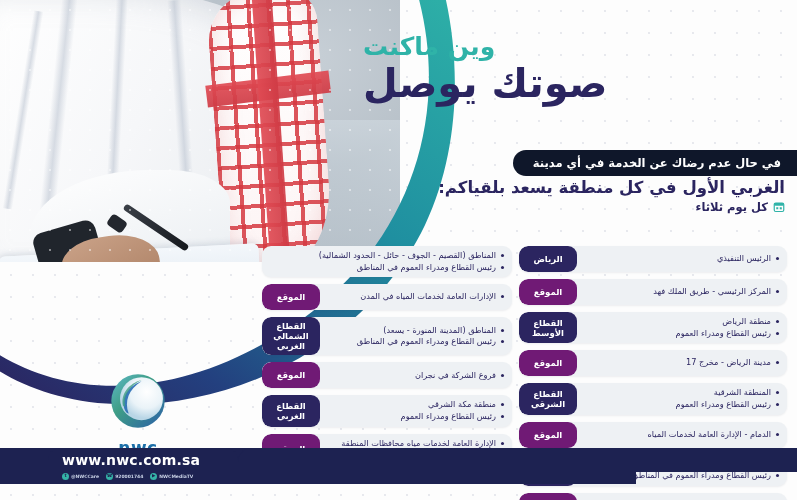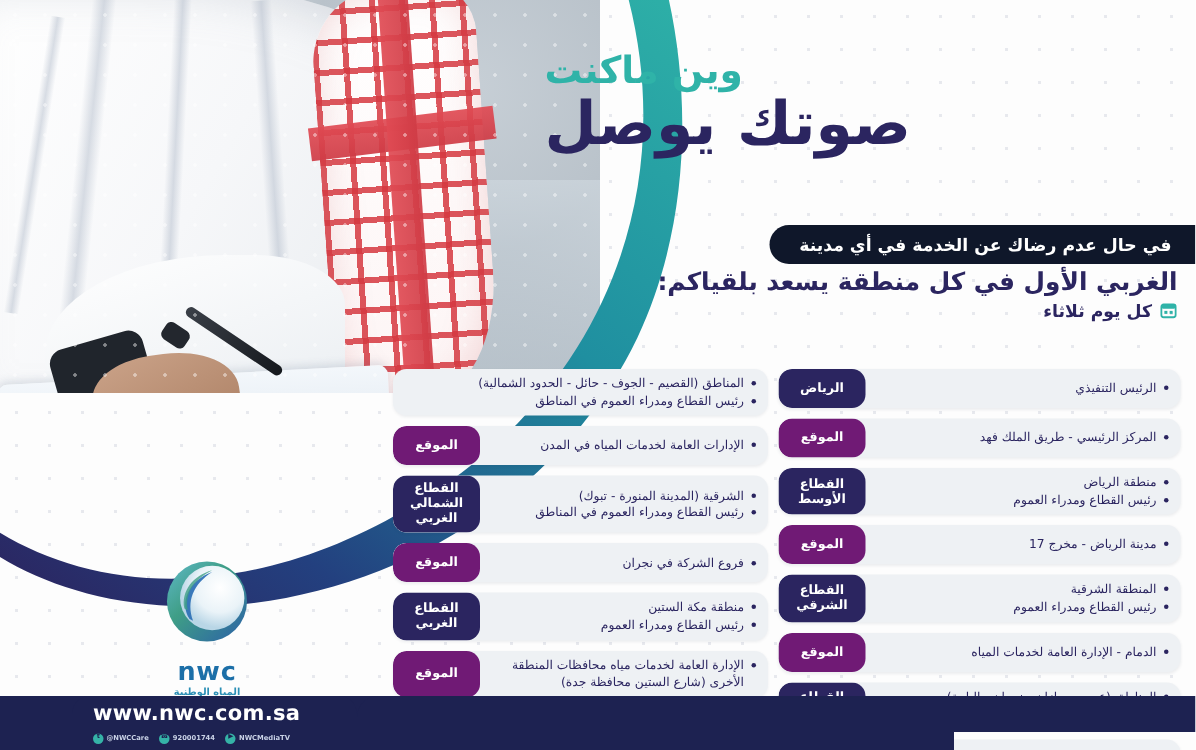--- a/index.html
+++ b/index.html
@@ -137,21 +137,21 @@
   }
   .row.t .cell{color:#2b2560;}
 
   
   .logo{position:absolute;left:88px;top:372px;width:100px;text-align:center;}
   .logo .mark{width:58px;height:58px;margin:0 auto;}
   .logo .wordmark{margin-top:3px;}
 
   
   .footer{
-    position:absolute;left:0;bottom:0;width:636px;height:36px;
+    position:absolute;left:0;bottom:16px;width:636px;height:36px;
     background:#1d2251;border-radius:0 14px 0 0;
   }
   .footer .fbar{
     position:absolute;left:48px;bottom:0;width:190px;height:36px;
     background:#1d2251;border-radius:12px 12px 0 0;
   }
   .footer .url{
     position:absolute;left:62px;bottom:16px;color:#ffffff;
     font-size:14px;font-weight:700;letter-spacing:.2px;direction:ltr;
   }
@@ -295,34 +295,34 @@
         </div>
       </div>
       <div class="row t">
         <div class="cell">
           <div class="li">الإدارات العامة لخدمات المياه في المدن</div>
         </div>
         <div class="badge teal">الموقع</div>
       </div>
       <div class="row">
         <div class="cell">
-          <div class="li">الشرقية (المدينة المنورة - تبوك)</div>
+          <div class="li">المناطق (المدينة المنورة - يسعد)</div>
           <div class="li">رئيس القطاع ومدراء العموم في المناطق</div>
         </div>
         <div class="badge navy">القطاع الشمالي الغربي</div>
       </div>
       <div class="row t">
         <div class="cell">
           <div class="li">فروع الشركة في نجران</div>
         </div>
         <div class="badge teal">الموقع</div>
       </div>
       <div class="row">
         <div class="cell">
-          <div class="li">منطقة مكة الستين</div>
+          <div class="li">منطقة مكة الشرقي</div>
           <div class="li">رئيس القطاع ومدراء العموم</div>
         </div>
         <div class="badge navy">القطاع الغربي</div>
       </div>
       <div class="row t">
         <div class="cell">
           <div class="li">الإدارة العامة لخدمات مياه محافظات المنطقة الأخرى (شارع الستين محافظة جدة)</div>
         </div>
         <div class="badge teal">الموقع</div>
       </div>

